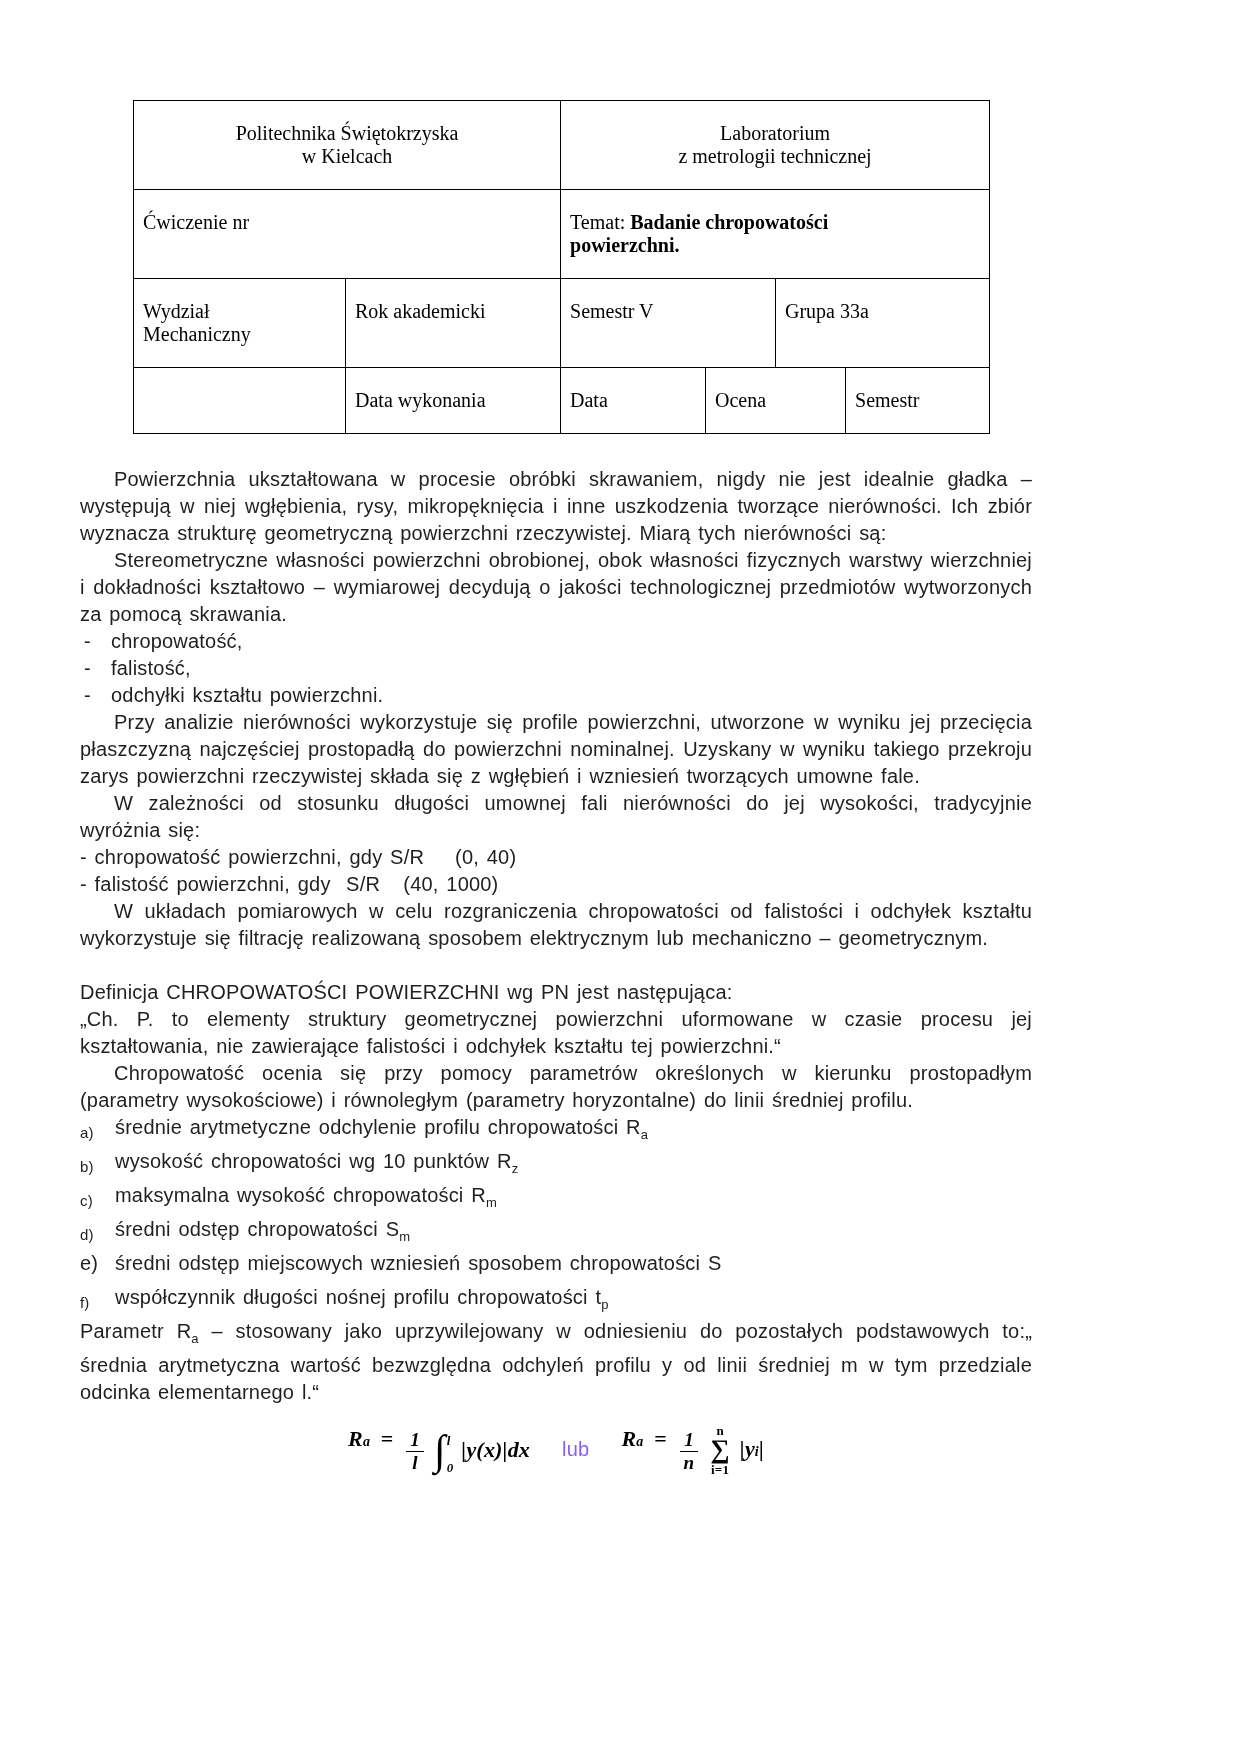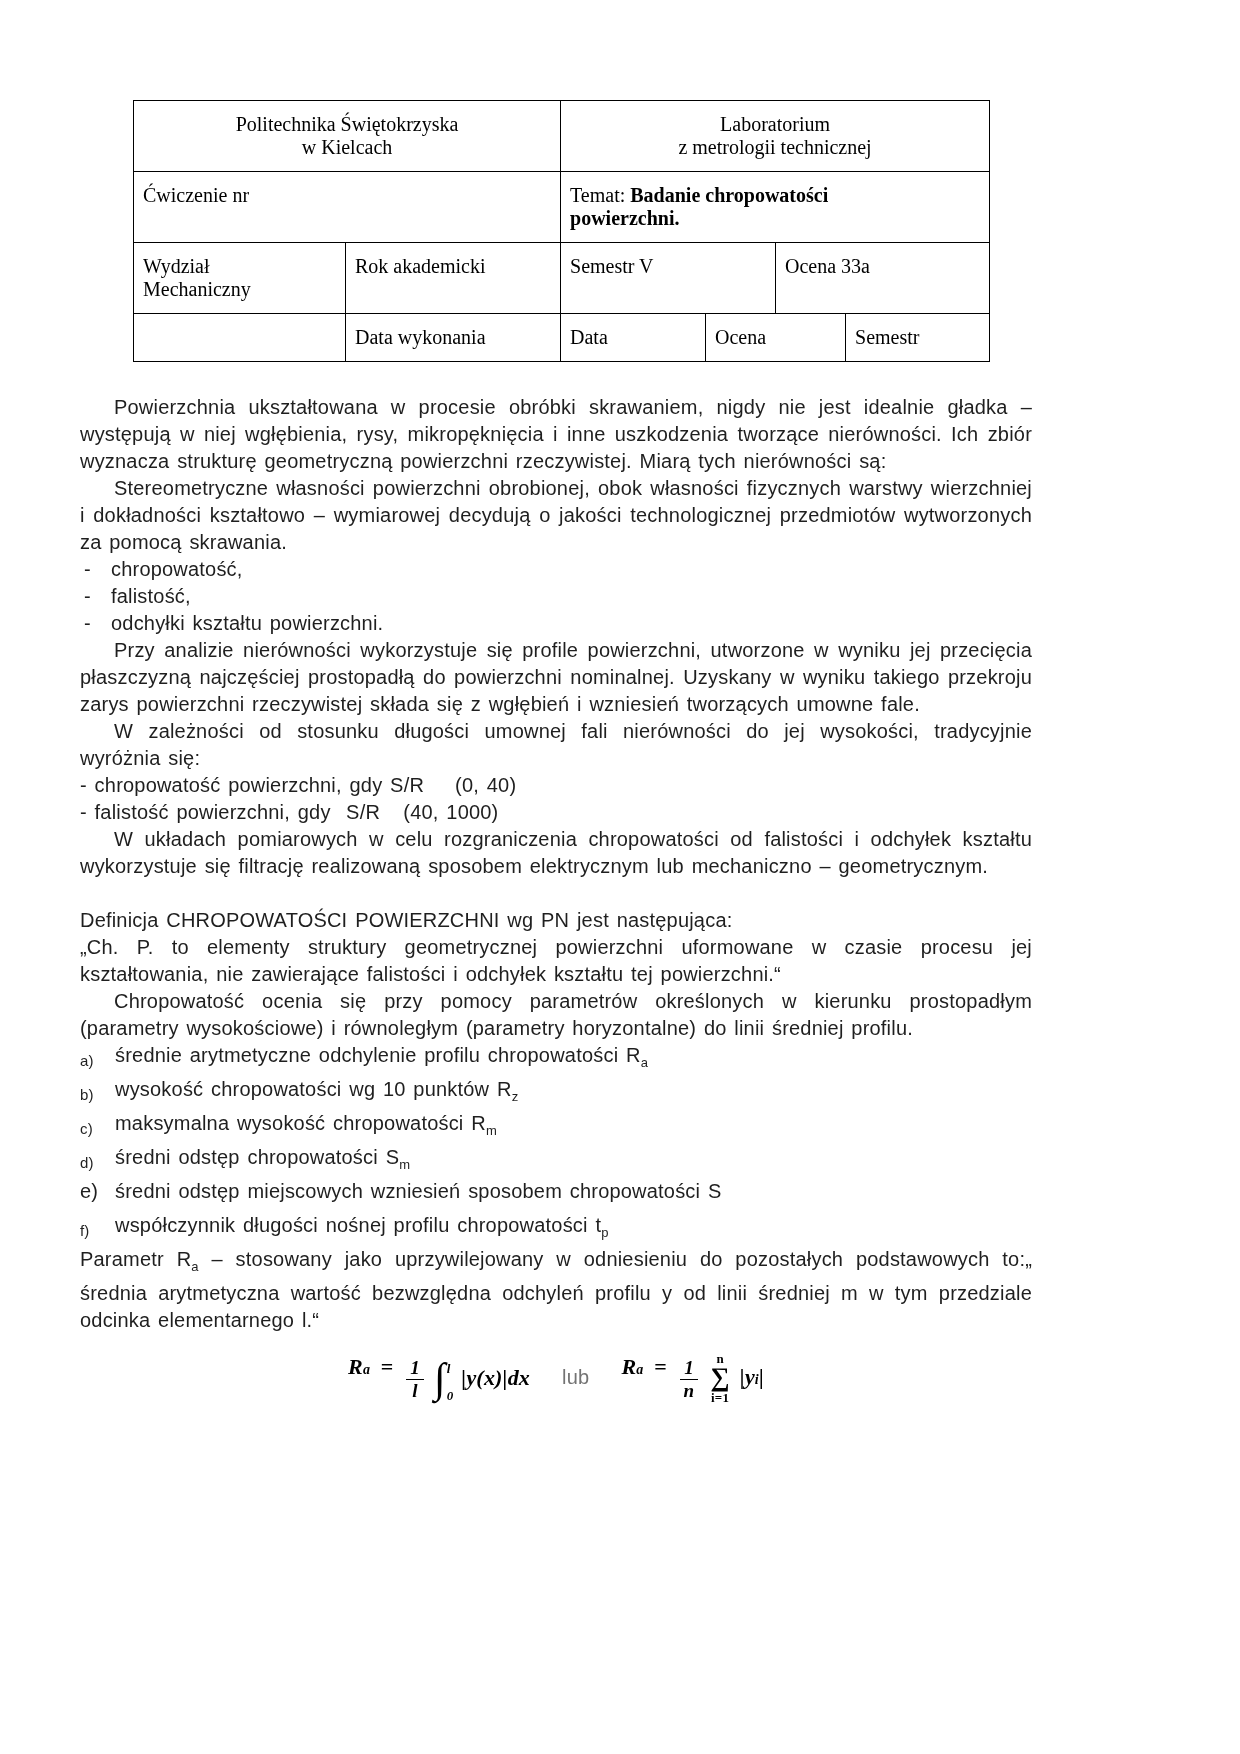--- a/index.html
+++ b/index.html
@@ -9,21 +9,21 @@
     width:1240px; height:1754px; background:#ffffff; position:relative;
     font-family:"Liberation Sans", sans-serif; color:#1c1c1c; overflow:hidden;
   }
   .content { position:absolute; left:80px; top:100px; width:952px; }
 
   
   .header-table {
     border-collapse:collapse; table-layout:fixed; width:856px; margin-left:53px;
     font-family:"Liberation Serif", serif; font-size:20px; color:#000;
   }
-  .header-table td { border:1.5px solid #000; padding:12px 9px; vertical-align:top; }
+  .header-table td { border:1.5px solid #000; padding:21px 9px; vertical-align:top; }
   .header-table .vmid { vertical-align:middle; text-align:center; }
   .r1 td { height:60px; }
   .r2 td { height:58px; }
   .r3 td { height:54px; }
   .r4 td { height:42px; }
 
   
   .body-text {
     margin-top:32px; font-size:20px; line-height:27px; letter-spacing:0.2px;
     word-spacing:2px; text-align:justify; color:#1f1f1f;
@@ -54,21 +54,21 @@
   .msub { font-size:14px; }
   .meq { font-style:normal; margin:0 3px; }
   .mfrac { display:inline-flex; flex-direction:column; align-items:center; font-size:19px; line-height:1.15; margin:0 2px; }
   .mnum { border-bottom:1.5px solid #000; padding:0 4px; }
   .mden { padding:0 4px; }
   .mint { display:inline-flex; align-items:center; }
   .mintsign { font-size:42px; font-style:normal; font-weight:normal; line-height:1; }
   .mintlims { display:inline-flex; flex-direction:column; justify-content:space-between; height:46px; font-size:13px; margin-left:1px; }
   .msum { display:inline-flex; flex-direction:column; align-items:center; line-height:1; font-size:13px; font-style:normal; margin:0 2px; }
   .msumsign { font-size:27px; font-weight:bold; line-height:0.95; }
-  .mlub { font-style:normal; font-weight:normal; font-family:"Liberation Sans", sans-serif; font-size:20px; color:#737373; margin:0 24px; }
+  .mlub { font-style:normal; font-weight:normal; font-family:"Liberation Sans", sans-serif; font-size:20px; color:#8b5cf6; margin:0 24px; }
 </style>
 </head>
 <body>
 
 <div class="page">
   <div class="content">
 
     <table class="header-table">
       <colgroup>
         <col style="width:212px">
@@ -95,21 +95,21 @@
             <span>Temat: </span><b><span>Badanie chropowatości</span><br><span>powierzchni.</span></b>
           </td>
         </tr>
         <tr class="r3">
           <td>
             <div>Wydział</div>
             <div>Mechaniczny</div>
           </td>
           <td>Rok akademicki</td>
           <td colspan="2">Semestr V</td>
-          <td colspan="2">Ocena 33a</td>
+          <td colspan="2">Grupa 33a</td>
         </tr>
         <tr class="r4">
           <td></td>
           <td>Data wykonania</td>
           <td>Data</td>
           <td colspan="2">Ocena</td>
           <td>Semestr</td>
         </tr>
       </tbody>
     </table>

